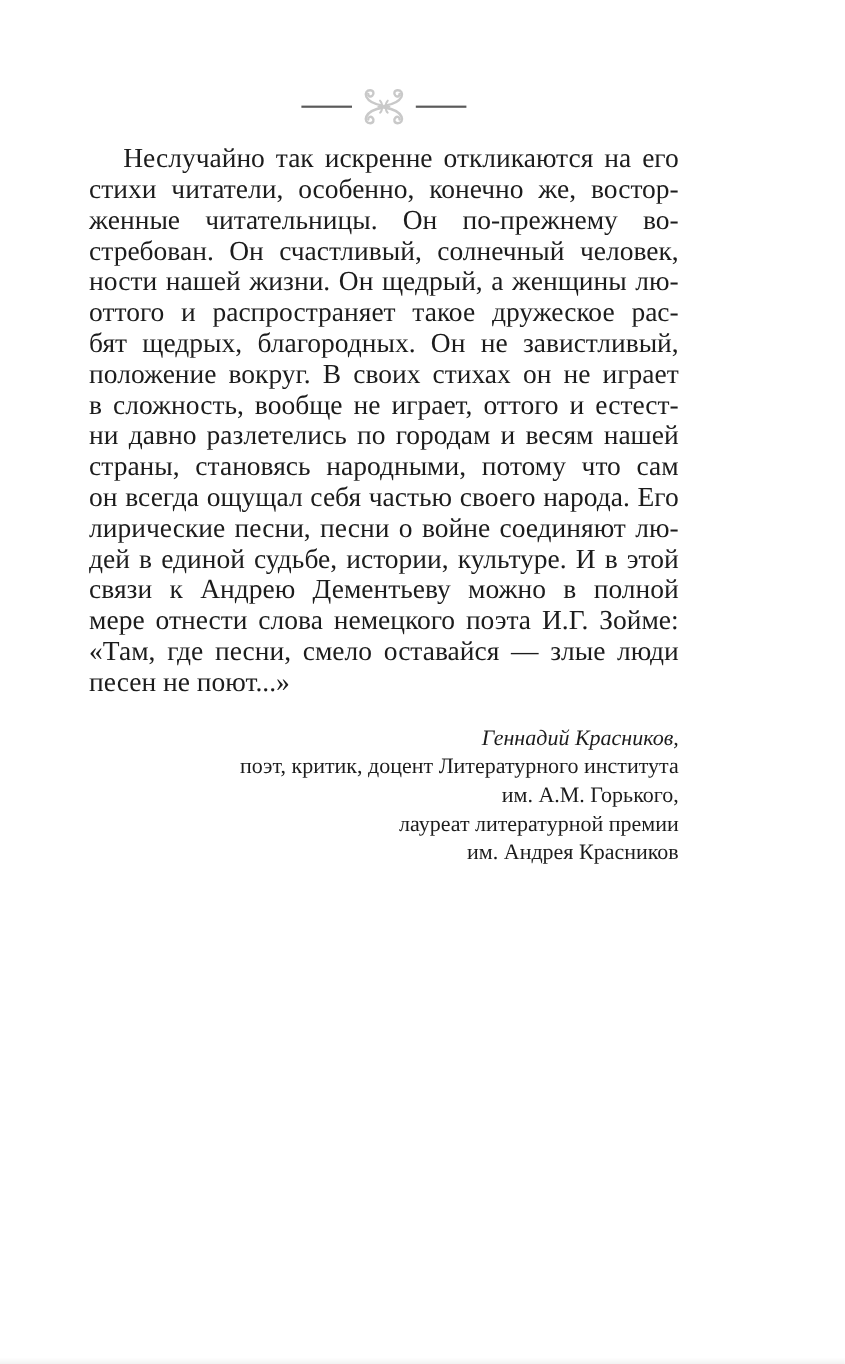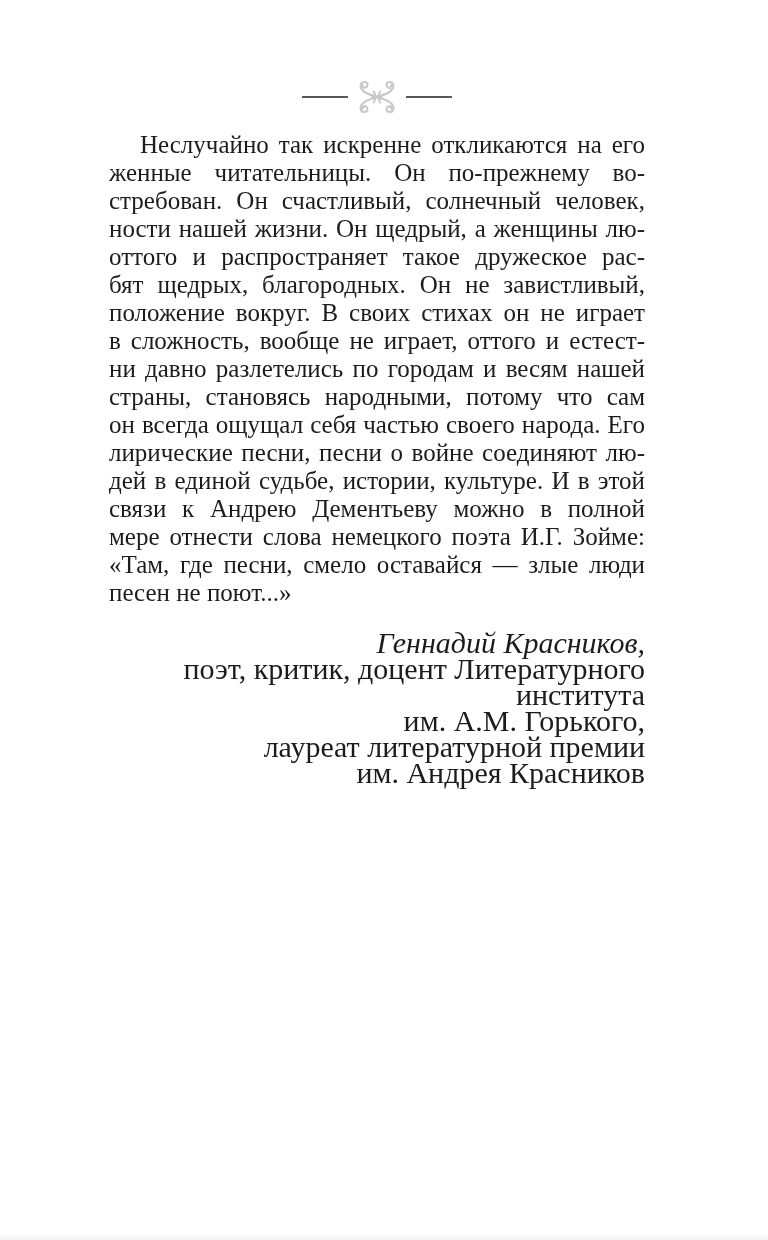--- a/index.html
+++ b/index.html
@@ -7,21 +7,21 @@
     width: 768px;
     height: 1240px;
     background: #ffffff;
     position: relative;
     font-family: "Liberation Serif", "DejaVu Serif", serif;
     color: #1c1c1c;
     overflow: hidden;
   }
   .content {
     position: absolute;
-    left: 109px;
+    left: 81px;
     top: 0;
     width: 536px;
   }
   
   .ornament {
     margin: 80px auto 0 auto;
     width: 150px;
     height: 34px;
     display: flex;
     align-items: center;
@@ -43,21 +43,21 @@
   .line {
     text-align: justify;
     text-align-last: justify;
     white-space: nowrap;
   }
   .line.first { padding-left: 31px; }
   .line.last  { text-align-last: left; }
   
   .signature {
     margin-top: 23px;
-    font-size: 30px;
+    font-size: 20px;
     line-height: 26px;
     text-align: right;
   }
   .sig-name { font-style: italic; }
   
   .page-bottom-edge {
     position: absolute;
     left: 0; bottom: 0;
     width: 768px; height: 6px;
     background: linear-gradient(to bottom, rgba(0,0,0,0), rgba(0,0,0,0.05));
@@ -82,20 +82,21 @@
 
       <path d="M21.5,11.5 C24,13.5 24,20.5 21.5,22.5" stroke-width="1.8"></path>
       <path d="M28.5,11.5 C26,13.5 26,20.5 28.5,22.5" stroke-width="1.8"></path>
       <path d="M20,17 h10" stroke-width="1.8"></path>
     </svg>
     <span class="rule"></span>
   </div>
 
   <div class="body-text">
     <div class="line first">Неслучайно так искренне откликаются на его</div>
+    <div class="line">стихи читатели, особенно, конечно же, востор-</div>
     <div class="line">женные читательницы. Он по-прежнему во-</div>
     <div class="line">стребован. Он счастливый, солнечный человек,</div>
     <div class="line">ности нашей жизни. Он щедрый, а женщины лю-</div>
     <div class="line">оттого и распространяет такое дружеское рас-</div>
     <div class="line">бят щедрых, благородных. Он не завистливый,</div>
     <div class="line">положение вокруг. В своих стихах он не играет</div>
     <div class="line">в сложность, вообще не играет, оттого и естест-</div>
     <div class="line">ни давно разлетелись по городам и весям нашей</div>
     <div class="line">страны, становясь народными, потому что сам</div>
     <div class="line">он всегда ощущал себя частью своего народа. Его</div>

